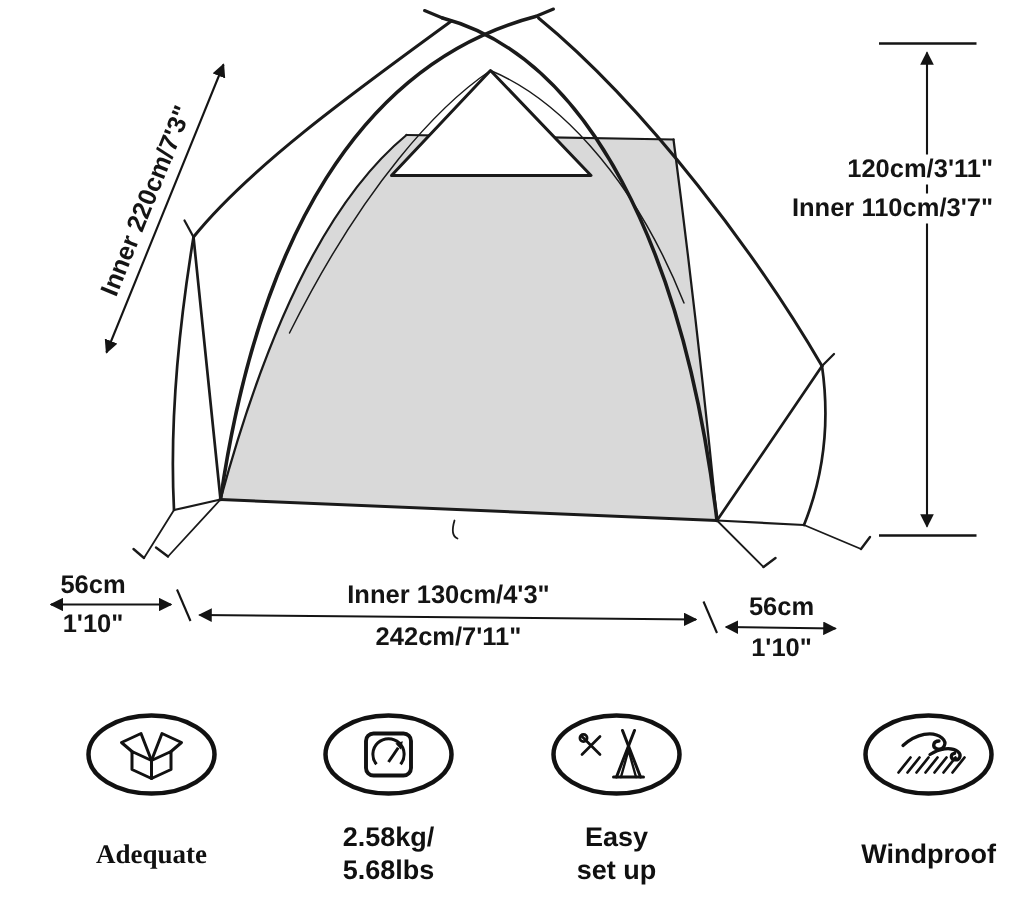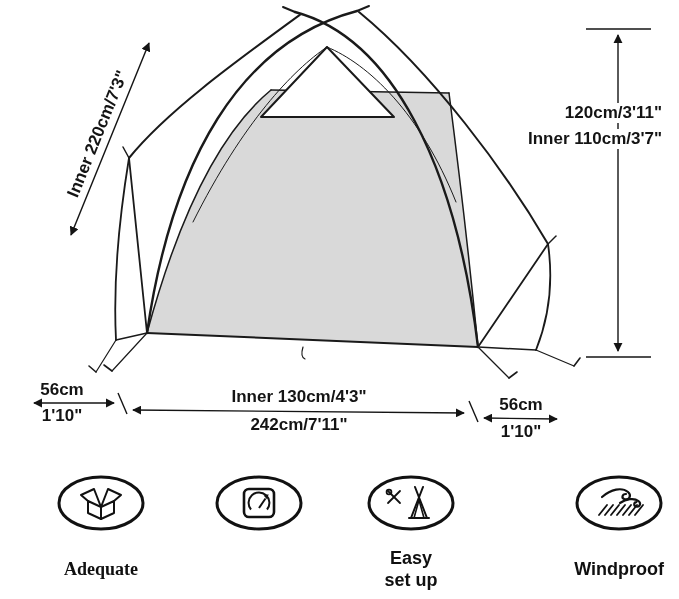--- a/index.html
+++ b/index.html
@@ -118,20 +118,24 @@
       <svg viewBox="0 0 90 58" width="90" height="58">
         <ellipse cx="45" cy="29" rx="42" ry="26" fill="none" stroke="#111" stroke-width="3"></ellipse>
         <g stroke="#111" fill="none" transform="translate(45,29)">
           <rect x="-15" y="-14" width="30" height="28" rx="5" stroke-width="2.6"></rect>
           <path d="M-8,6.5 A10.4,10.4 0 1 1 8,6.5" stroke-width="2"></path>
           <line x1="0" y1="5" x2="6.5" y2="-4.5" stroke-width="2"></line>
           <path d="M9.6,-8.8 L4.6,-7.4 L8.2,-3.4 Z" fill="#111" stroke="none"></path>
         </g>
       </svg>
     </div>
+    <div class="flabel">
+      <span>2.58kg/</span>
+      <span>5.68lbs</span>
+    </div>
   </div>
 
   <div class="feature" style="left:336px;justify-content:center;">
     <div class="oval">
       <svg viewBox="0 0 90 58" width="90" height="58">
         <ellipse cx="45" cy="29" rx="42" ry="26" fill="none" stroke="#111" stroke-width="3"></ellipse>
         <g stroke="#111" fill="none" stroke-width="2" stroke-linecap="round" transform="translate(45,30)">
           <g stroke-width="1.8">
             <line x1="-23" y1="-13" x2="-11" y2="-1"></line>
             <circle cx="-22" cy="-12" r="2.4"></circle>

